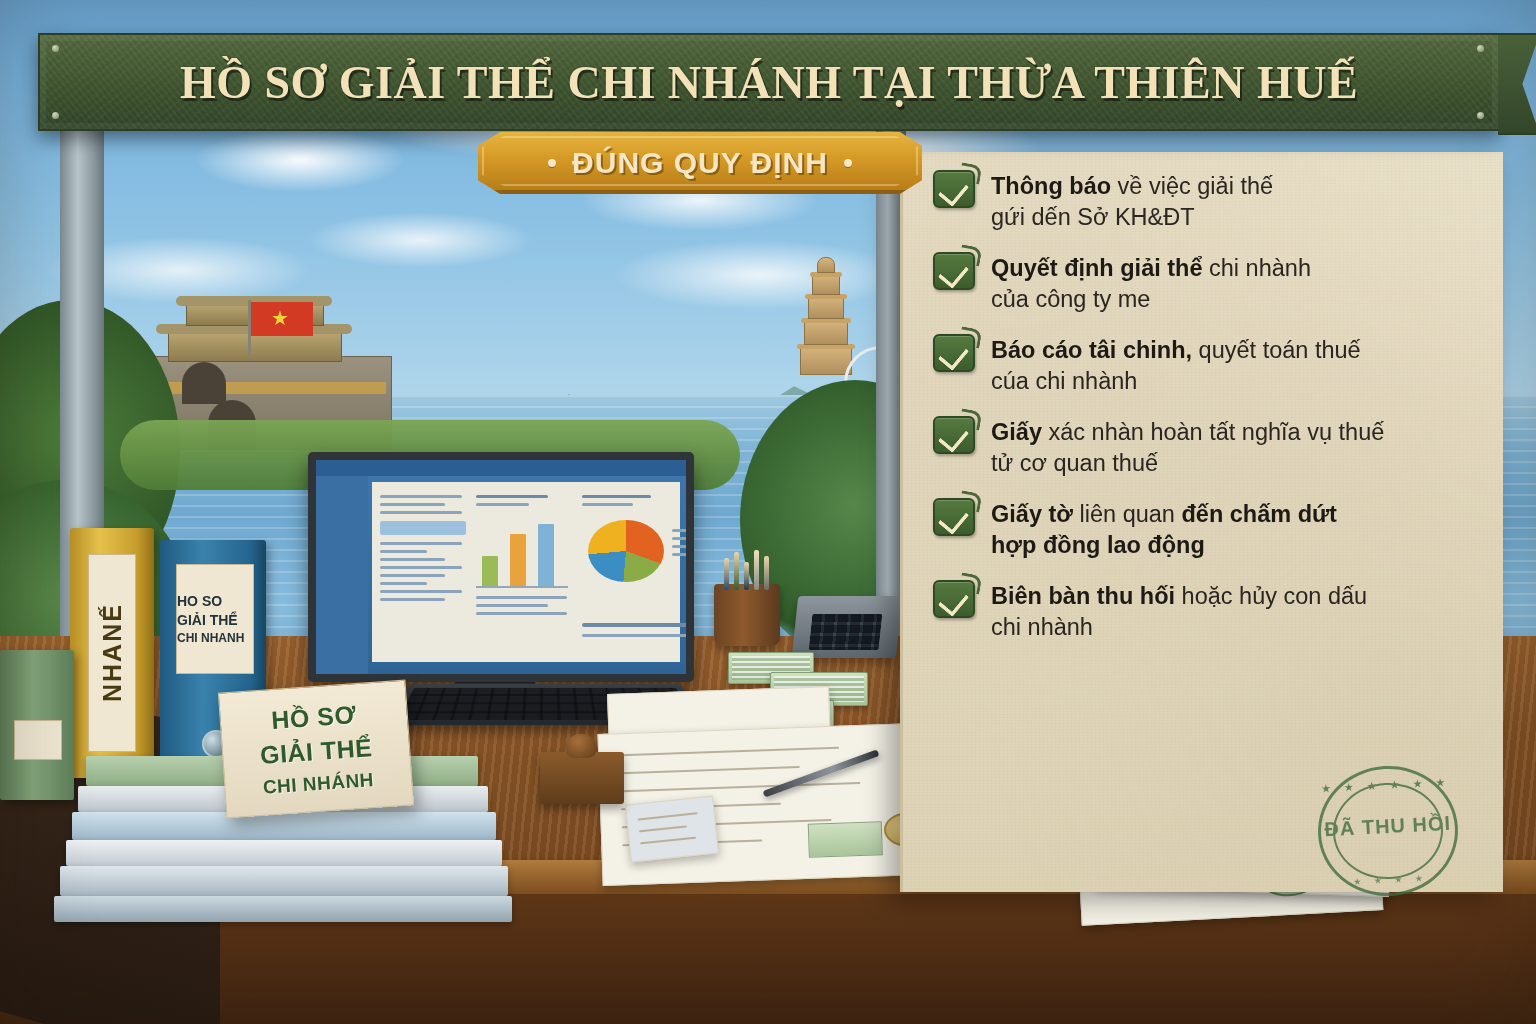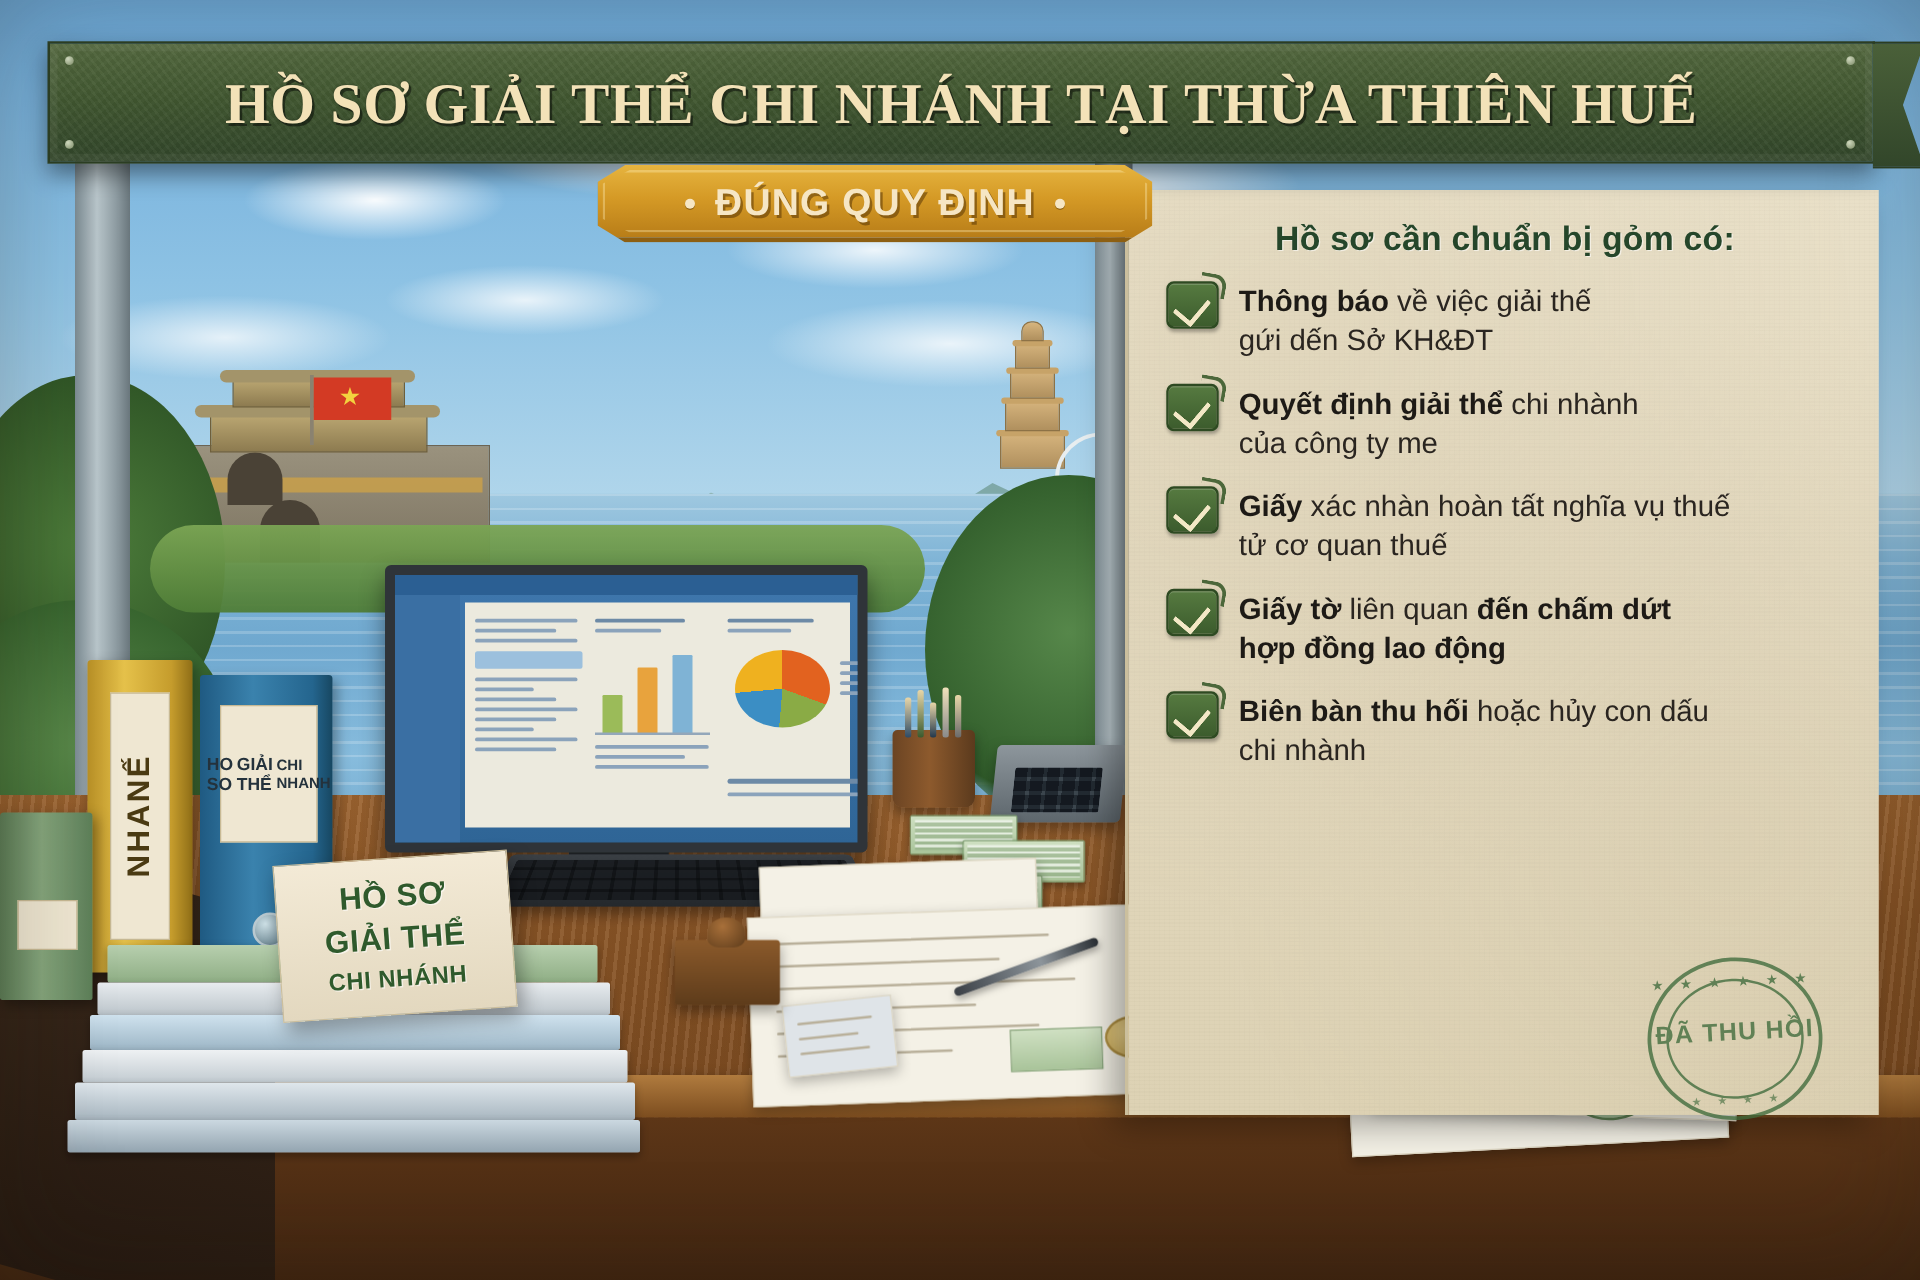--- a/index.html
+++ b/index.html
@@ -440,21 +440,21 @@
   <div class="money" style="left:728px;top:652px;width:84px;height:30px;"></div>
   <div class="money" style="left:770px;top:672px;width:96px;height:32px;"></div>
   <div class="money" style="left:742px;top:700px;width:90px;height:28px;"></div>
 
   <div class="binder" style="left:70px;top:528px;width:84px;height:250px;background:linear-gradient(90deg,#b99026,#e5c14a 35%,#c59c2c 80%,#8f6e17);">
     <div class="binder-label" style="left:18px;top:26px;width:46px;height:196px;">
       <div class="vtext" style="width:46px;height:196px;display:flex;align-items:center;justify-content:center;color:#4a3a12;font-weight:700;font-size:25px;letter-spacing:2px;">NHANẾ</div>
     </div>
   </div>
   <div class="binder" style="left:160px;top:540px;width:106px;height:240px;background:linear-gradient(90deg,#1f5a82,#3a82ad 40%,#24658e 85%,#174761);">
-    <div class="binder-label" style="left:16px;top:24px;width:76px;height:108px;display:flex;align-items:center;justify-content:center;gap:3px;">
+    <div class="binder-label" style="left:16px;top:24px;width:76px;height:108px;display:flex;flex-direction:column;justify-content:center;gap:3px;">
       <span style="font-size:14px;font-weight:700;color:#24323c;">HO SO</span>
       <span style="font-size:14px;font-weight:700;color:#24323c;">GIẢI THỂ</span>
       <span style="font-size:12px;font-weight:700;color:#24323c;">CHI NHANH</span>
     </div>
     <div style="position:absolute;left:42px;bottom:22px;width:24px;height:24px;border-radius:50%;background:radial-gradient(circle at 35% 30%,#cfe2e8,#53707d);border:2px solid #b9c9d0;"></div>
   </div>
   <div class="binder" style="left:0px;top:650px;width:74px;height:150px;background:linear-gradient(90deg,#5b7d57,#86a77e 45%,#5d7f58);">
     <div class="binder-label" style="left:14px;top:70px;width:46px;height:38px;"></div>
   </div>
 
@@ -520,21 +520,20 @@
     <div class="ribbon"></div>
     <div class="ribbon-txt">
       <span class="dot"></span>
       <span>ĐÚNG QUY ĐỊNH</span>
       <span class="dot"></span>
     </div>
   </div>
 
   <div class="panel">
     <div class="panel-inner">
-      <div class="panel-heading">Hồ sơ cần chuẩn bị gỏm có:</div>
 
       <div class="item">
         <span class="chk">
             <span class="flick"></span>
           </span>
         <div class="itxt">
           <b>Thông báo</b><span> về việc giải thế</span><br>
           <span>gứi dến Sở KH&amp;ĐT</span>
         </div>
       </div>
@@ -542,20 +541,29 @@
       <div class="item">
         <span class="chk">
             <span class="flick"></span>
           </span>
         <div class="itxt">
           <b>Quyết định giải thể</b><span> chi nhành</span><br>
           <span>của công ty me</span>
         </div>
       </div>
 
+      <div class="item">
+        <span class="chk">
+            <span class="flick"></span>
+          </span>
+        <div class="itxt">
+          <b>Báo cáo tâi chinh,</b><span> quyết toán thuế</span><br>
+          <span>cúa chi nhành</span>
+        </div>
+      </div>
 
       <div class="item">
         <span class="chk">
             <span class="flick"></span>
           </span>
         <div class="itxt">
           <b>Giấy</b><span> xác nhàn hoàn tất nghĩa vụ thuế</span><br>
           <span>tử cơ quan thuế</span>
         </div>
       </div>

